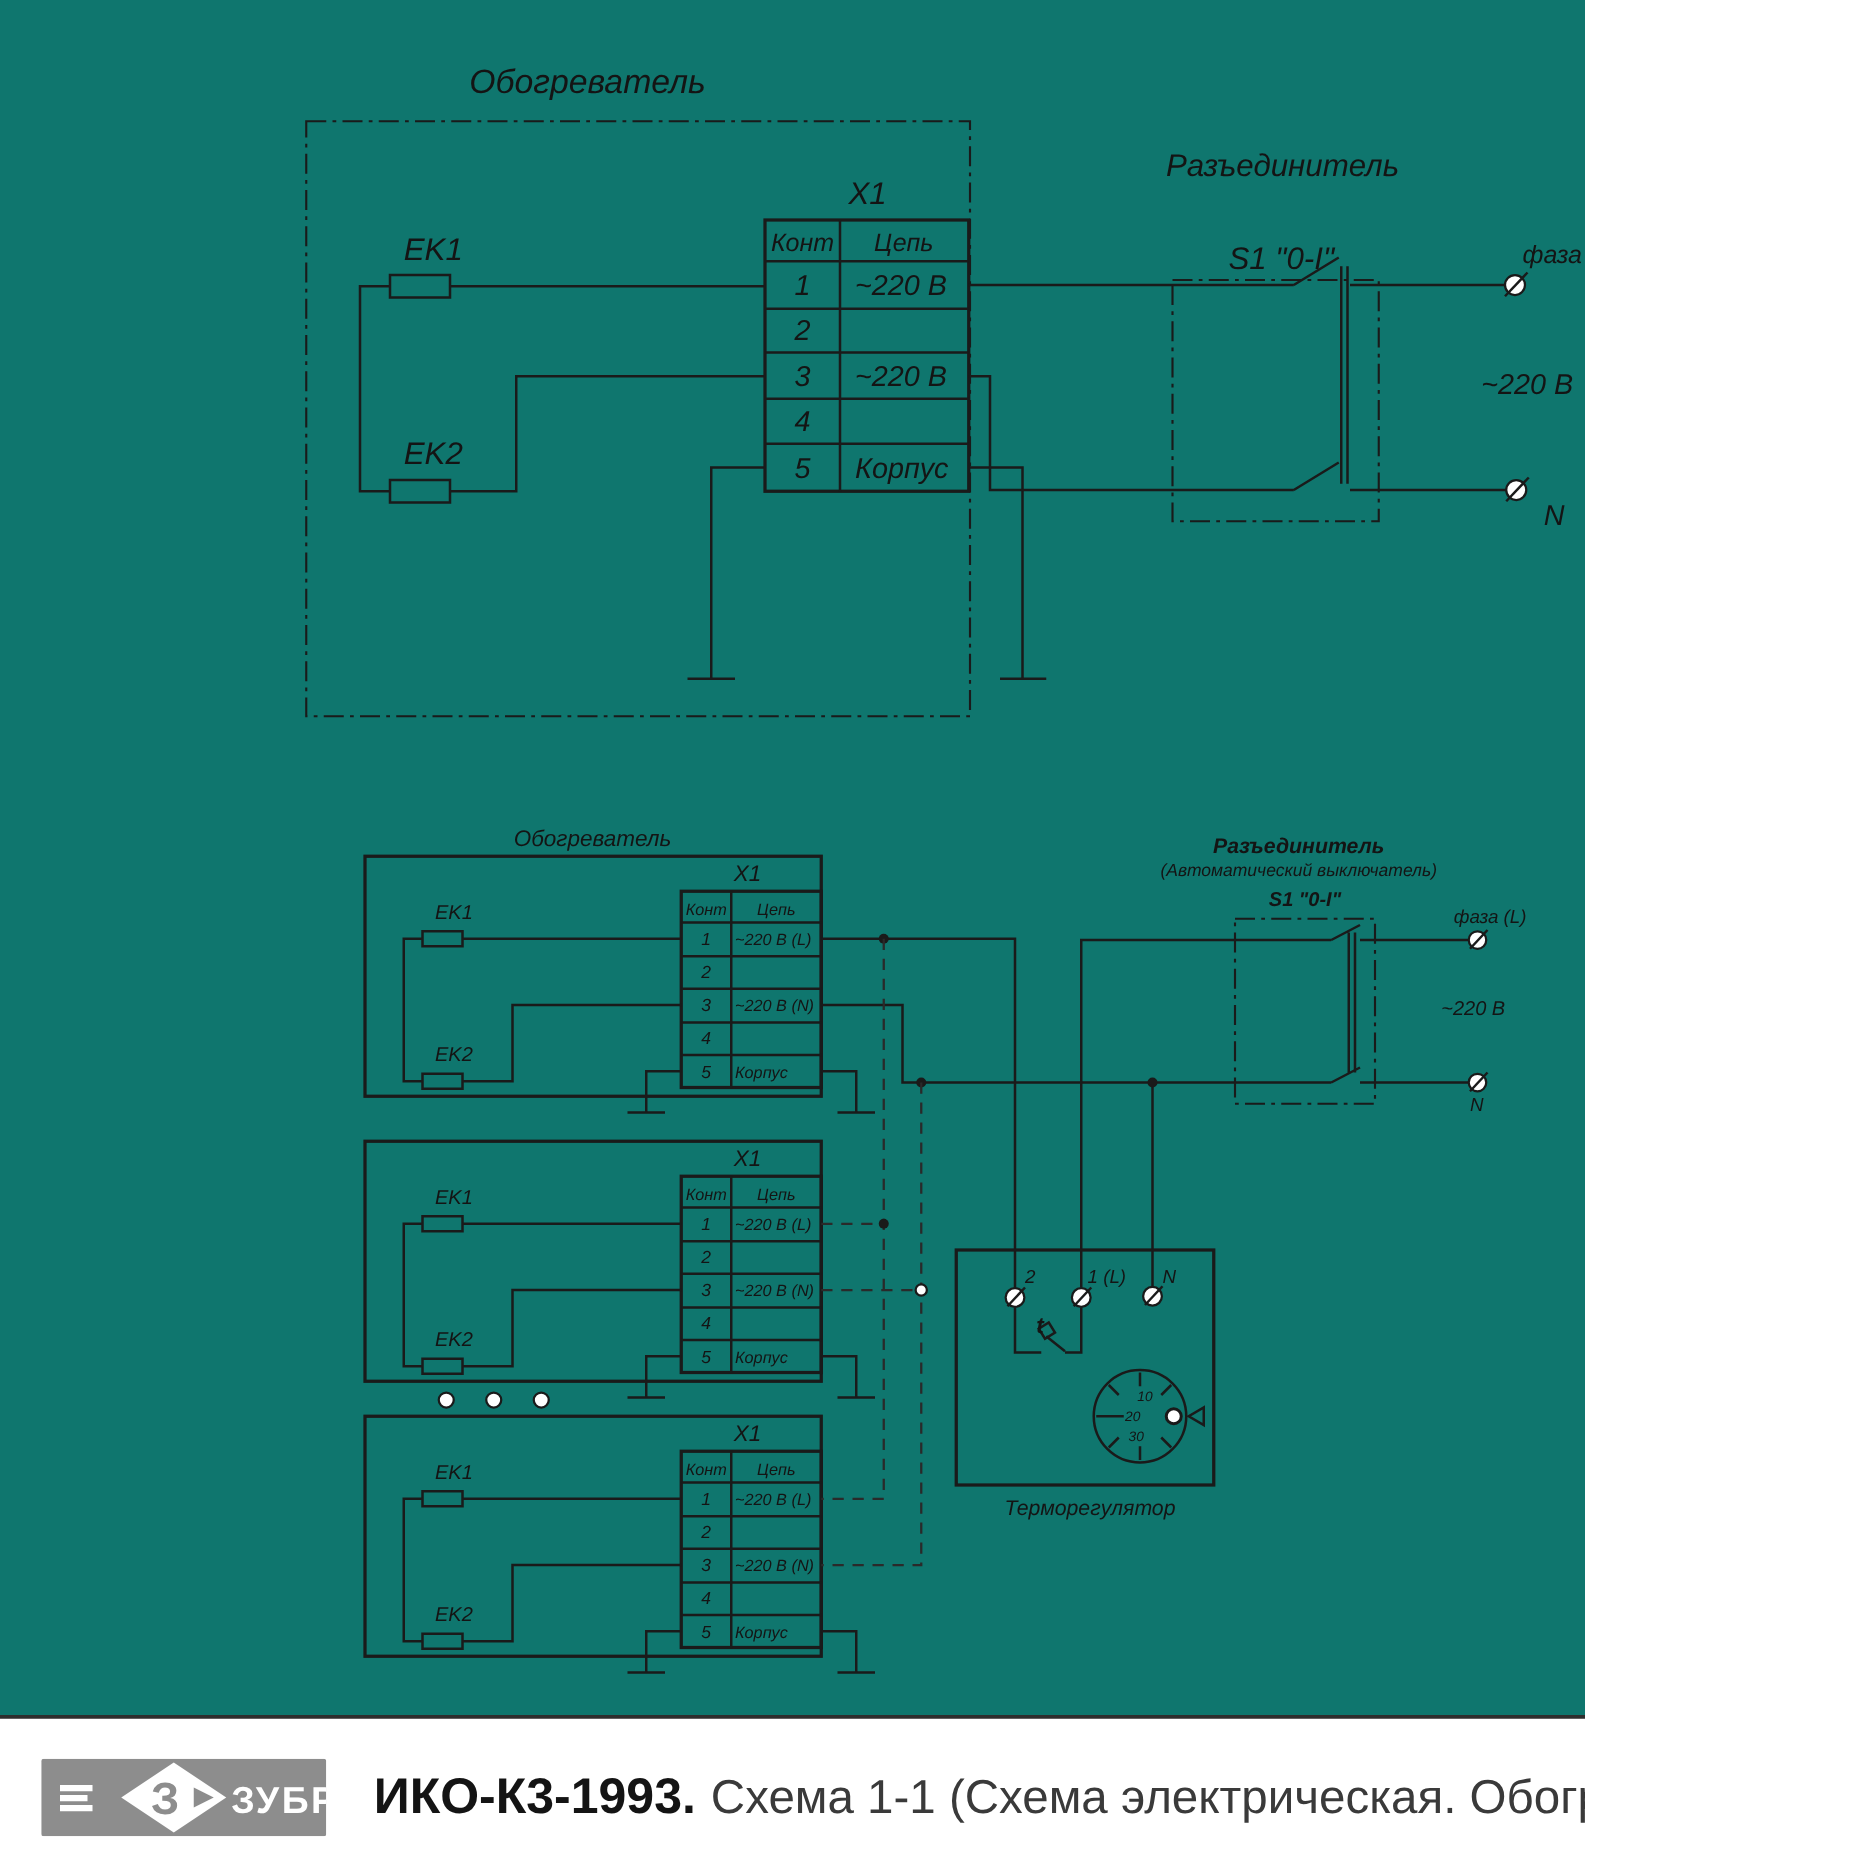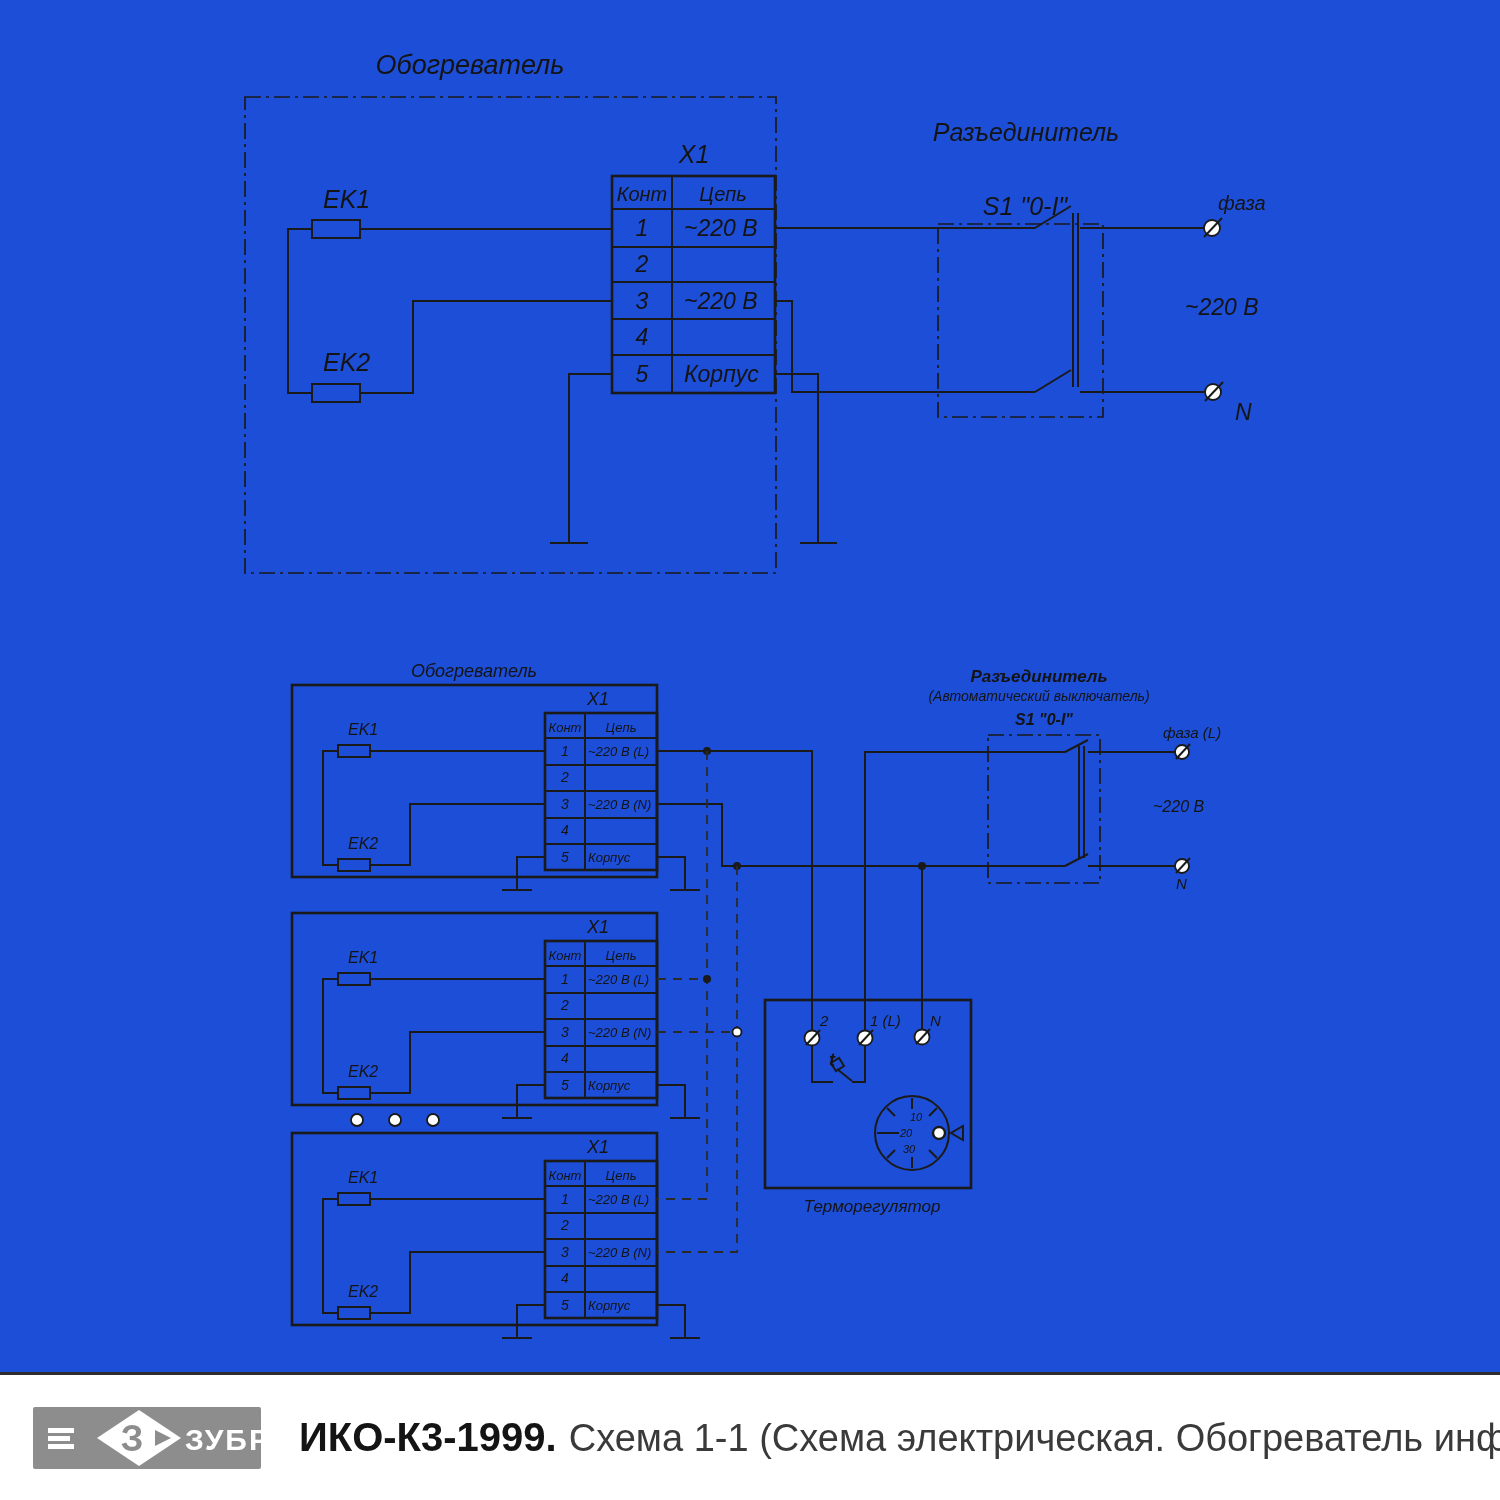--- a/index.html
+++ b/index.html
@@ -1,16 +1,16 @@
 <!DOCTYPE html>
 <html style="--line: #1a1a1a; --logo-bg: #8d8d8d; --model-text: #141414; --caption-text: #3a3a3a;"><head>
 <meta charset="utf-8">
 <style>
   html,body{margin:0;padding:0;background:#fff;}
-  .page{position:relative;width:1500px;height:1500px;background:#1d4ed8;overflow:hidden;}
+  .page{position:relative;width:1268px;height:1500px;background:#0f766e;overflow:hidden;}
   svg.schematic{position:absolute;top:0;left:0;}
   svg text{font-family:"Liberation Sans",sans-serif;font-style:italic;fill:#141414;}
   .s11{font-size:11px}.s13{font-size:13px}.s14{font-size:14px}.s15{font-size:15px}
   .s16{font-size:16px}.s17{font-size:17px}.s18{font-size:18px}.s20{font-size:20px}
   .s23{font-size:23px}.s25{font-size:25px}.s27{font-size:27px}
   .b{font-weight:bold}
   .ln{fill:none;stroke:#1a1a1a;stroke-width:2;}
   .bx{fill:none;stroke:#1a1a1a;stroke-width:2.6;}
   .dd{fill:none;stroke:#1a1a1a;stroke-width:1.7;stroke-dasharray:16 5 3 5;}
   .dsh{fill:none;stroke:#2a2a2a;stroke-width:1.8;stroke-dasharray:9 7;}
@@ -224,16 +224,16 @@
         <rect x="15" y="37" width="26" height="5" fill="#fff"></rect>
         <polygon points="106,3 148,31 106,59 64,31" fill="#fff"></polygon>
         <text x="99" y="44" text-anchor="middle" style="font-style:normal;font-weight:bold;font-size:36px;fill:var(--logo-bg,#8d8d8d);">З</text>
         <polygon points="116,15 146,31 116,47" fill="#fff"></polygon>
         <polygon points="122,23 138,31 122,39" fill="var(--logo-bg,#8d8d8d)"></polygon>
       </g>
       <text x="152" y="43" style="font-style:normal;font-weight:bold;font-size:30px;fill:#fff;letter-spacing:2px;">ЗУБР</text>
     </svg>
   </div>
   <div class="caption-line">
-    <span class="model">ИКО-К3-1999.</span><span class="caption">Схема 1-1 (Схема электрическая. Обогреватель инфракрасный)</span>
+    <span class="model">ИКО-К3-1993.</span><span class="caption">Схема 1-1 (Схема электрическая. Обогреватель инфракрасный)</span>
   </div>
 </div>
 </div>
 
 </body></html>

